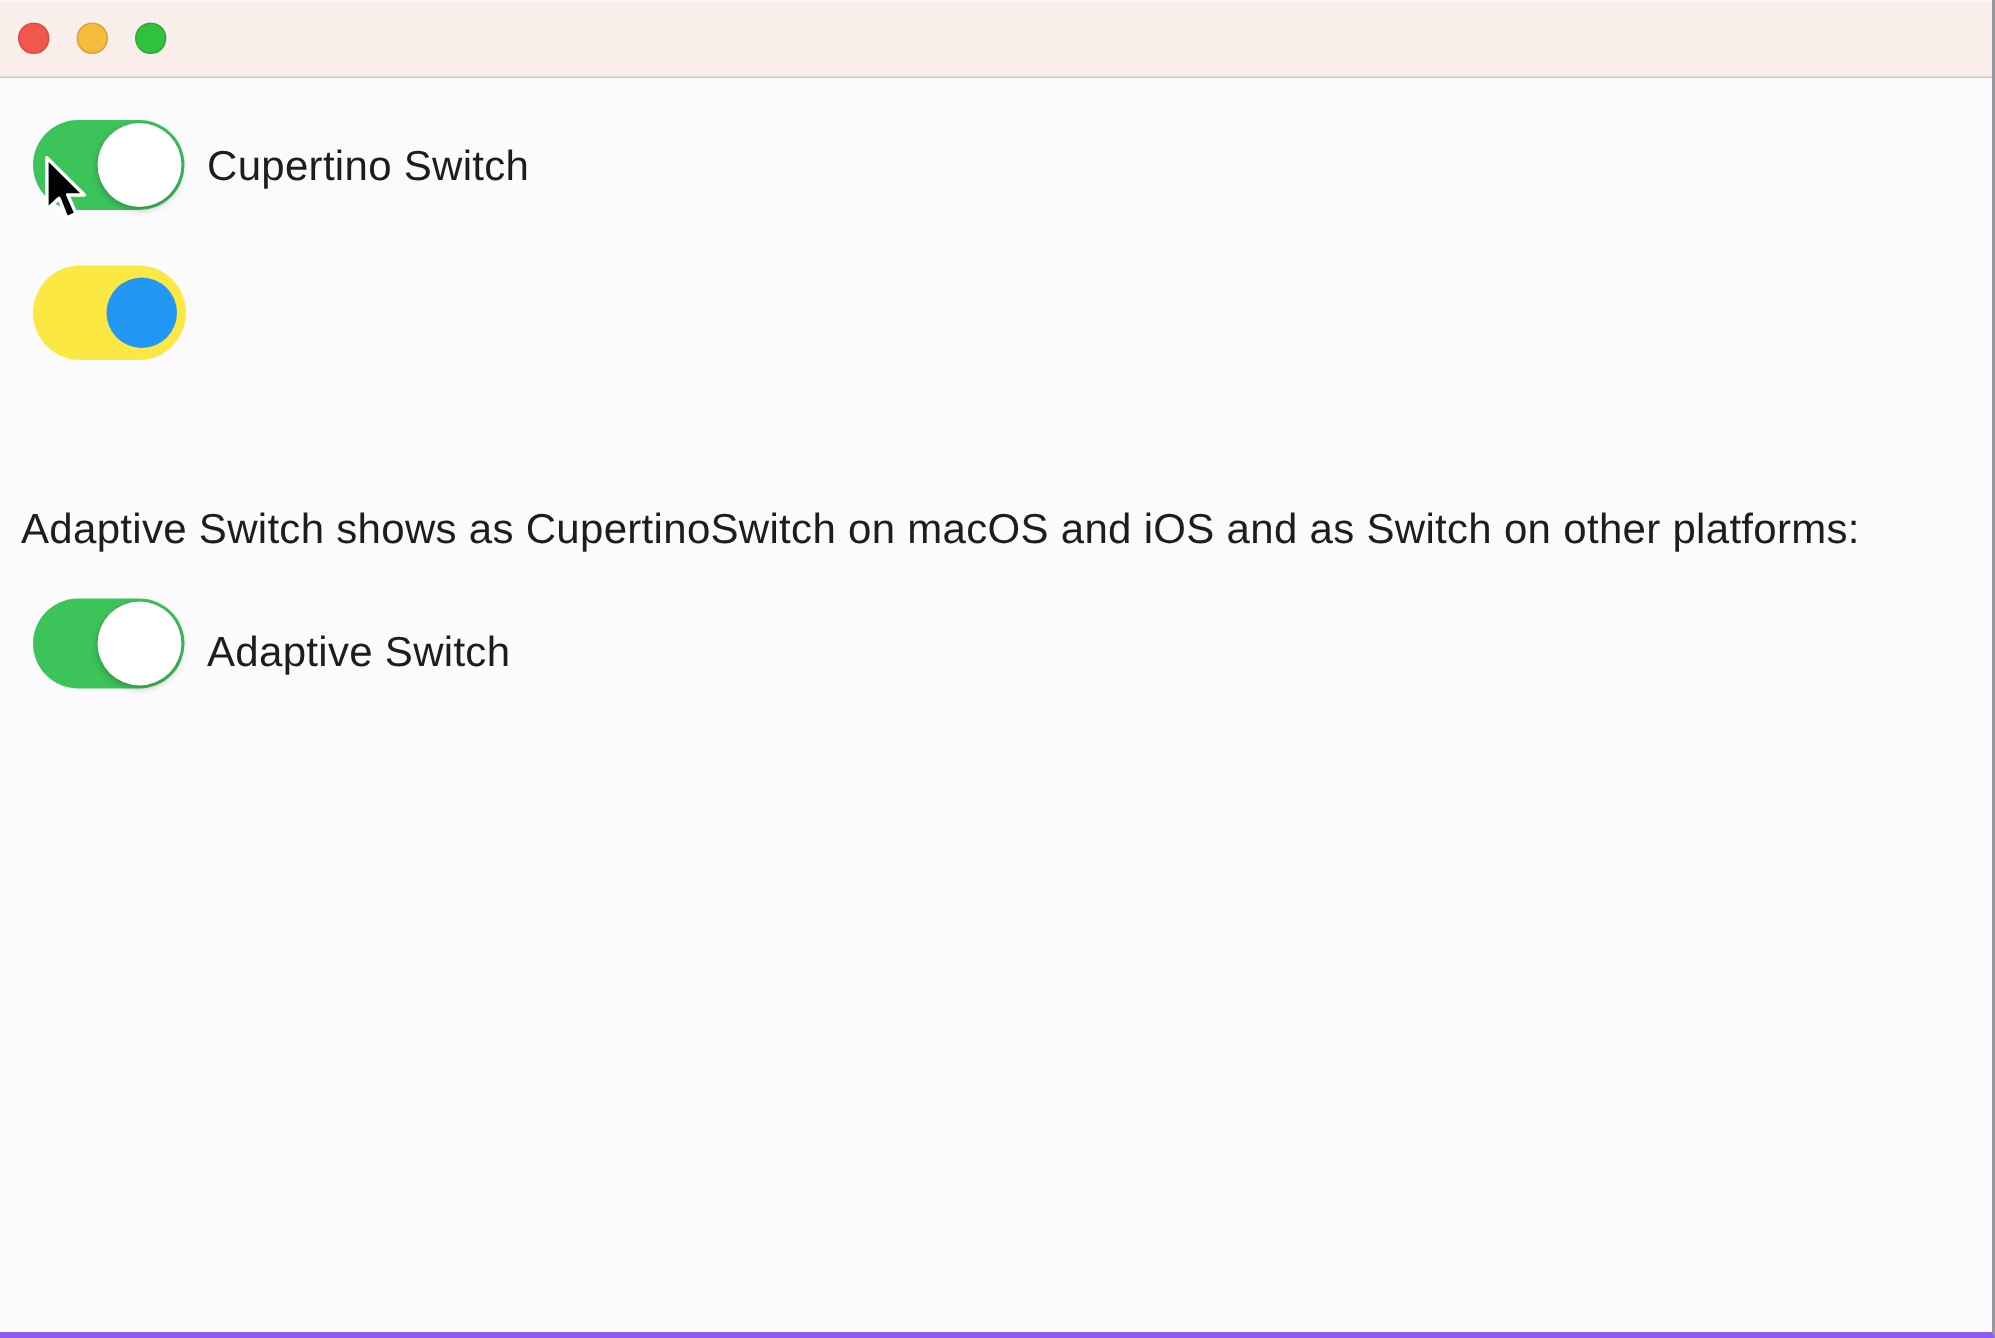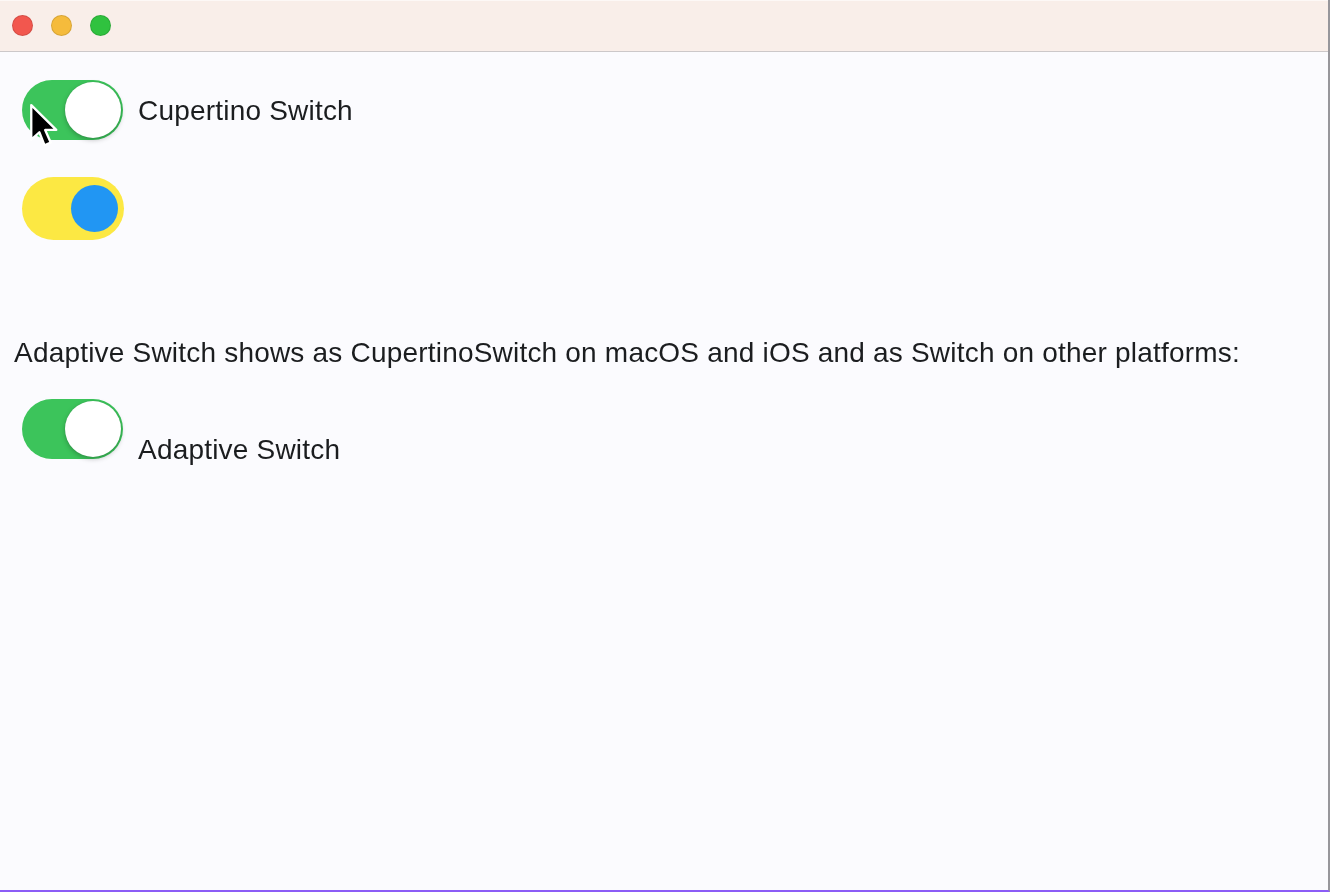--- a/index.html
+++ b/index.html
@@ -4,21 +4,21 @@
 <style>
   * { margin: 0; padding: 0; box-sizing: border-box; }
   html, body { width: 1330px; height: 892px; overflow: hidden; }
   body { font-family: "Liberation Sans", sans-serif; }
 
   .window {
     position: relative;
     width: 1330px; height: 892px;
     background: #FBFBFE;
     border-right: 2px solid #97969B;
-    border-bottom: 2px solid #8b5cf6;
+    border-bottom: 4px solid #8b5cf6;
     overflow: hidden;
   }
 
   
   .titlebar {
     position: absolute; top: 0; left: 0;
     width: 100%; height: 52px;
     background: #F9EEE9;
     border-bottom: 1px solid #CCC8C9;
     box-shadow: 0 1px 0 rgba(255,255,255,0.6) inset;
@@ -111,19 +111,19 @@
 
   <div class="material-switch" style="background-color: rgb(252, 232, 67);">
     <div class="material-thumb" style="background-color: rgb(33, 150, 243);"></div>
   </div>
 
   <div class="description">Adaptive Switch shows as CupertinoSwitch on macOS and iOS and as Switch on other platforms:</div>
 
   <div class="cupertino-switch" style="top: 399px; background-color: rgb(60, 196, 91);">
     <div class="cupertino-thumb" style="background-color: rgb(255, 255, 255);"></div>
   </div>
-  <div class="label" style="top:433px;">Adaptive Switch</div>
+  <div class="label" style="top:418px;">Adaptive Switch</div>
 
   <svg class="cursor" viewBox="0 0 12 19">
     <polygon points="0.5,0.5 0.5,15.4 4.0,12.2 6.2,17.8 8.9,16.6 6.5,11.2 11.3,11.2" fill="#000000" stroke="#FFFFFF" stroke-width="1" stroke-linejoin="round"></polygon>
   </svg>
 
 </div>
 
 </body></html>

